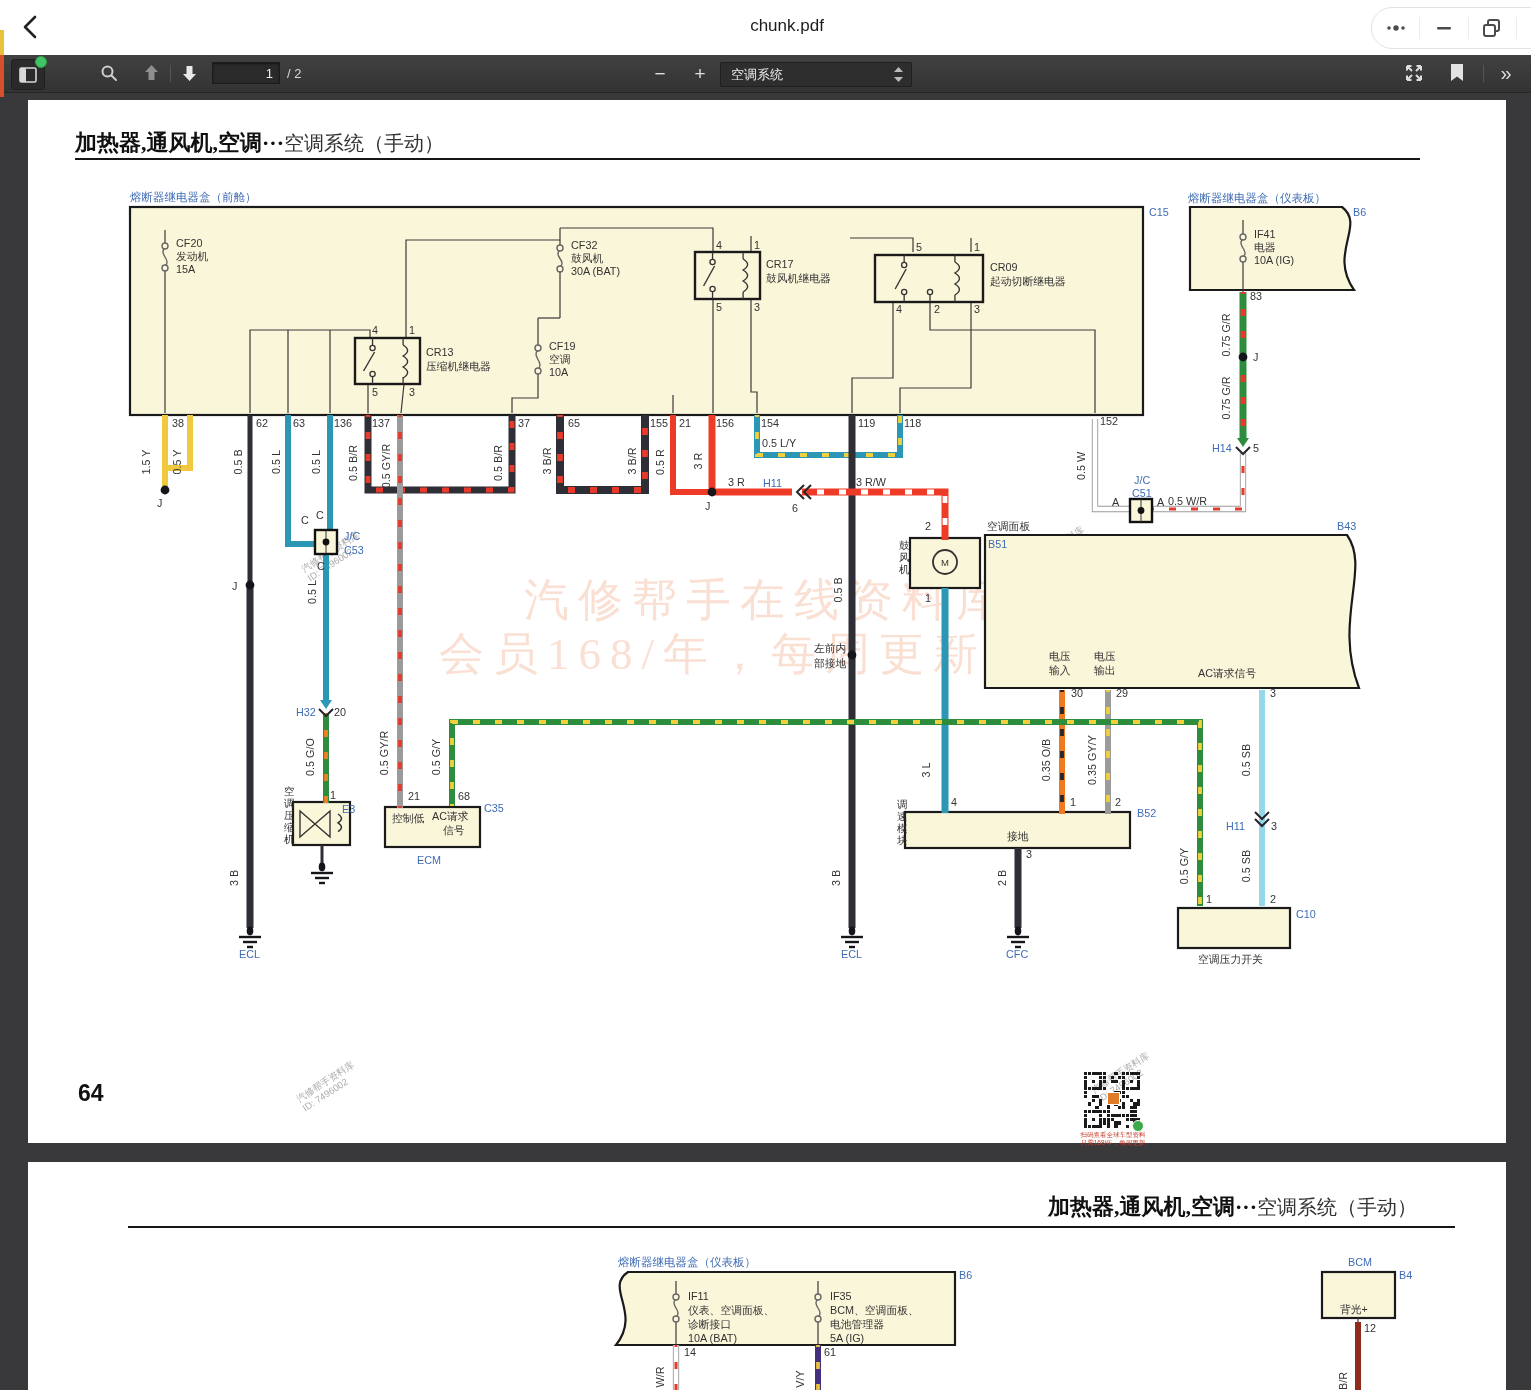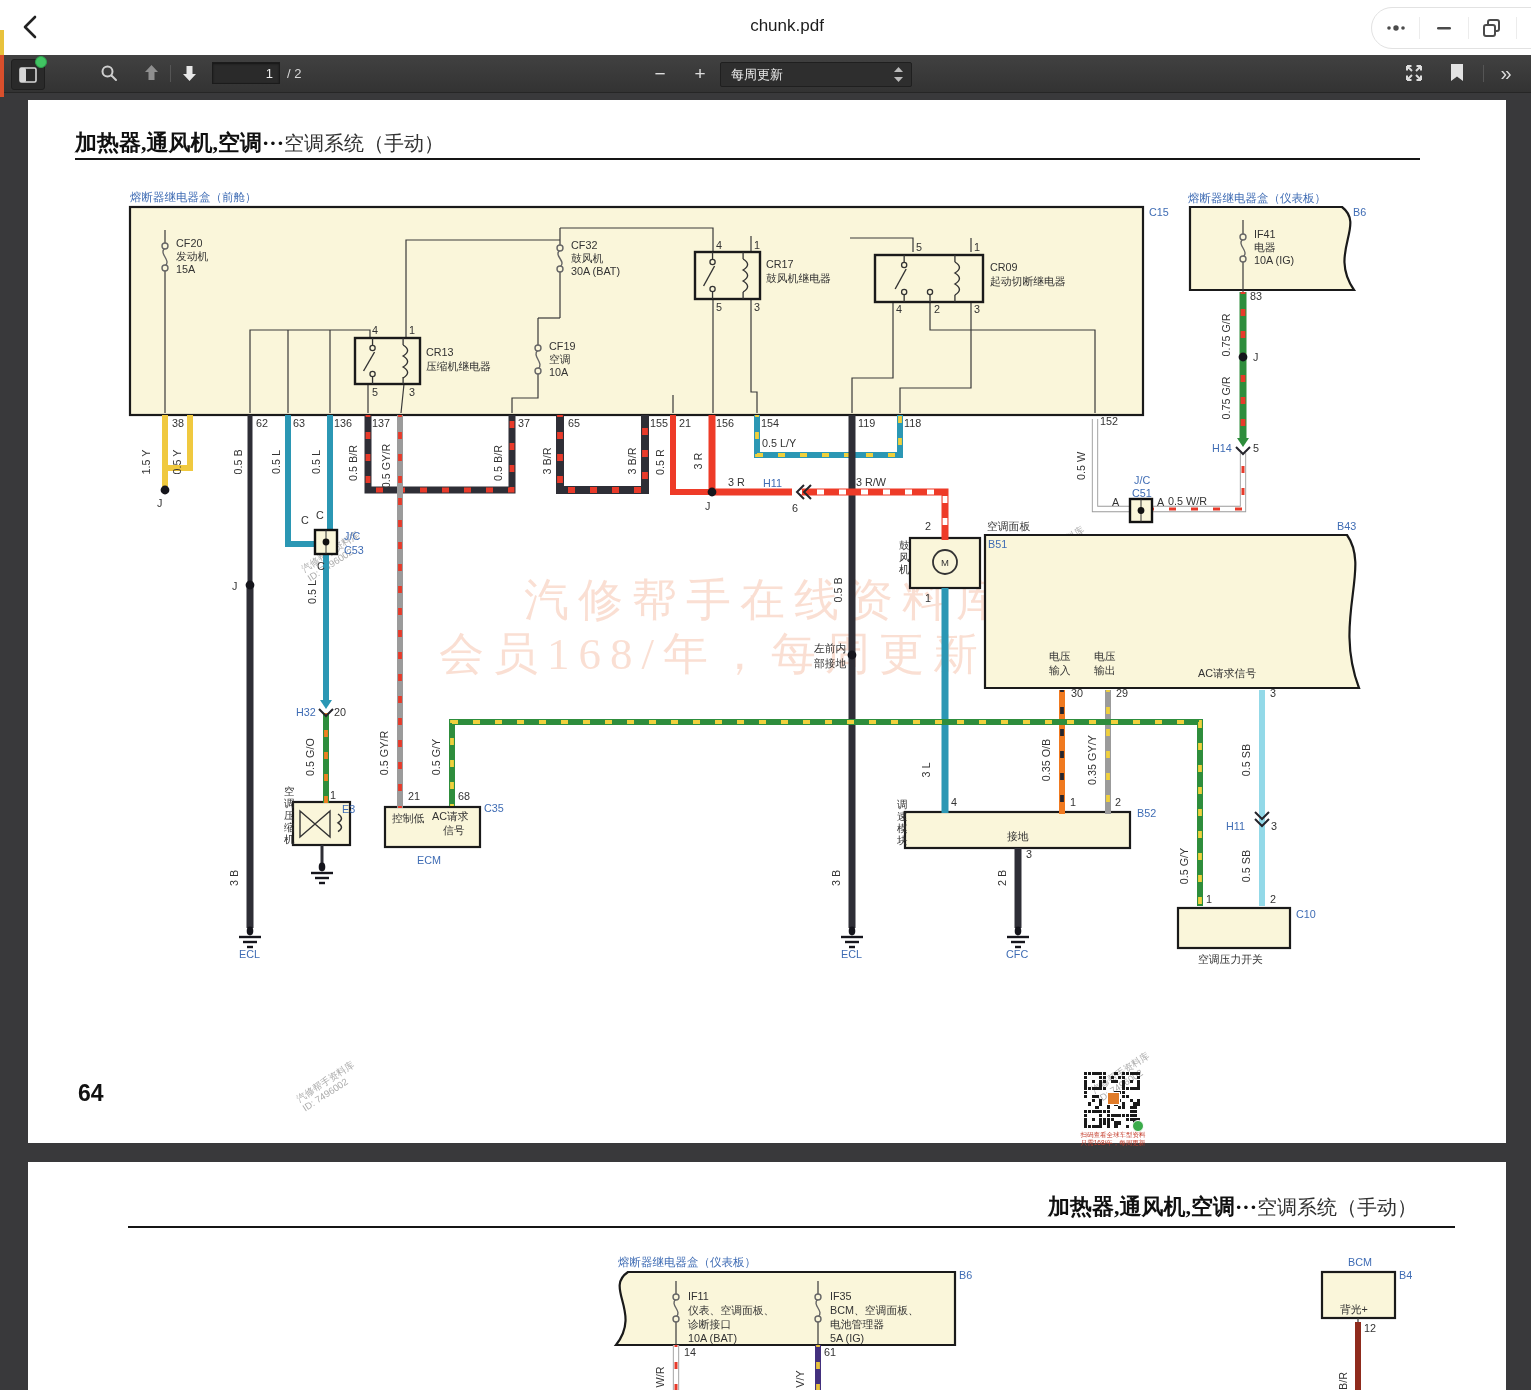--- a/index.html
+++ b/index.html
@@ -116,21 +116,21 @@
     </div>
     <input class="page-input" value="1" style="">
     <div class="page-total">/ 2</div>
     <div class="tb-btn zoom-minus">
         <span class="zoom-txt">−</span>
       </div>
     <div class="tb-btn zoom-plus">
         <span class="zoom-txt">+</span>
       </div>
     <div class="zoom-select">
-      <span>每周更新</span>
+      <span>空调系统</span>
       <svg class="zoom-spinner" width="9" height="15" viewBox="0 0 9 15">
         <path d="M4.5 0 L9 5 H0 Z" fill="#bbb"></path>
           <path d="M4.5 15 L0 10 H9 Z" fill="#bbb"></path>
       </svg>
     </div>
     <div class="tb-btn" style="left:1400px;">
       <svg width="20" height="20" viewBox="0 0 20 20" stroke="#dedede" stroke-width="2" fill="none">
         <path d="M8 8 L3 3 M3 3 h4.5 M3 3 v4.5"></path>
           <path d="M12 8 L17 3 M17 3 h-4.5 M17 3 v4.5"></path>
         <path d="M8 12 L3 17 M3 17 h4.5 M3 17 v-4.5"></path>

